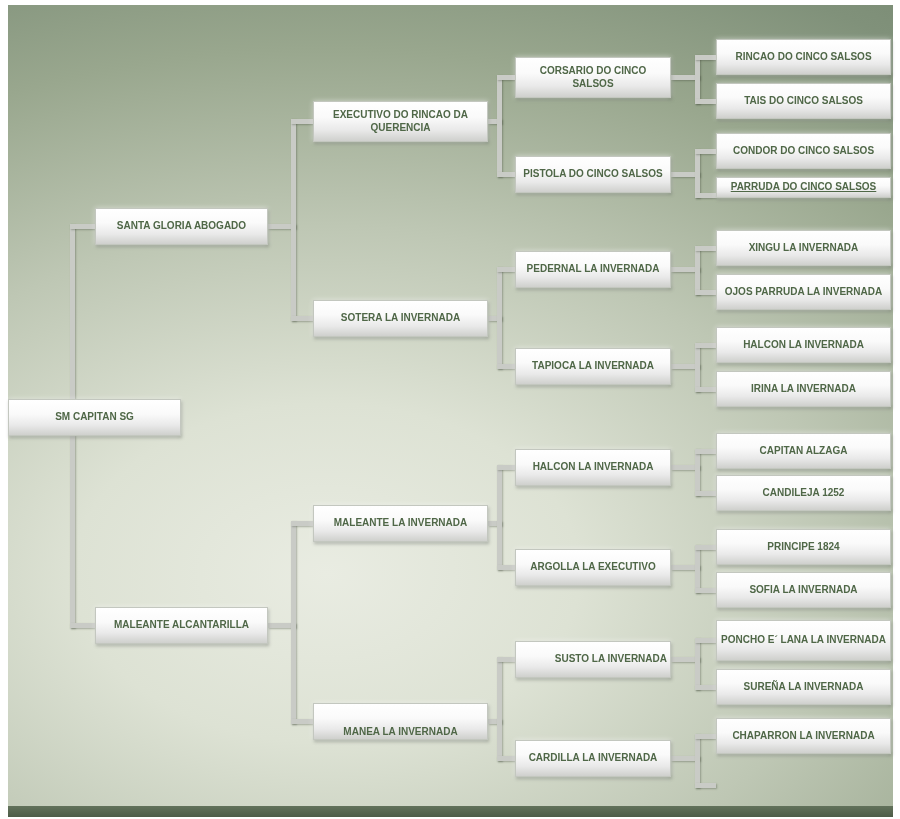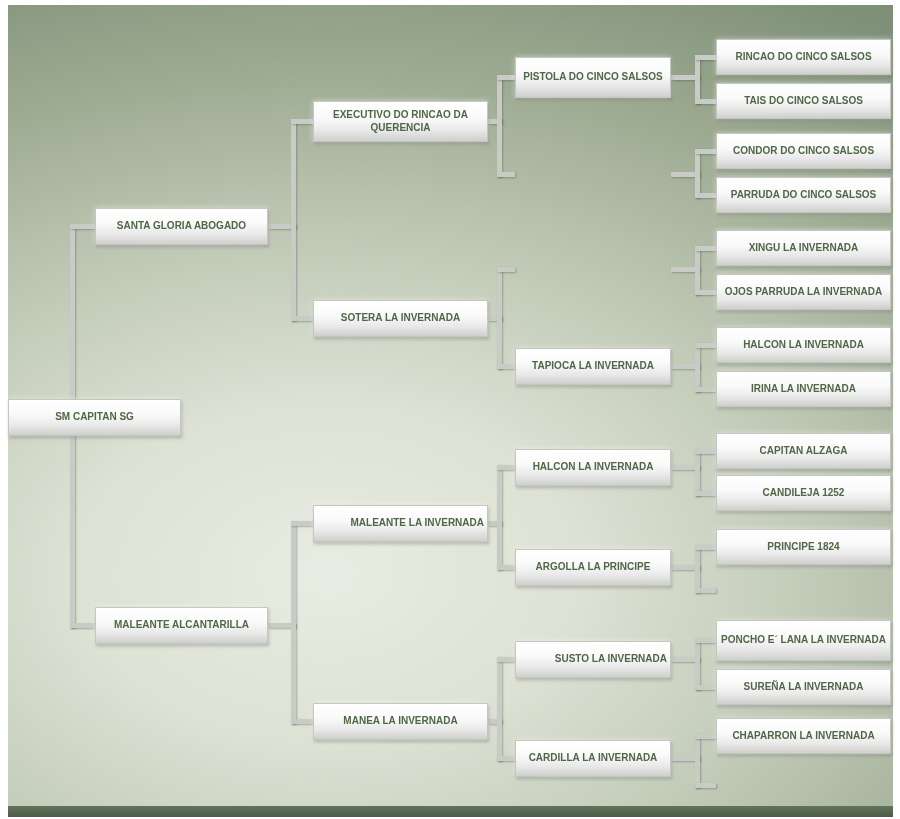--- a/index.html
+++ b/index.html
@@ -139,54 +139,60 @@
     </div>
     <div class="node" style="left: 95px; top: 607px; width: 173px; height: 37px;">
       <span>MALEANTE ALCANTARILLA</span>
     </div>
     <div class="node" style="left: 313px; top: 101px; width: 175px; height: 41px;">
       <span>EXECUTIVO DO RINCAO DA QUERENCIA</span>
     </div>
     <div class="node" style="left: 313px; top: 300px; width: 175px; height: 37px;">
       <span>SOTERA LA INVERNADA</span>
     </div>
-    <div class="node" style="left: 313px; top: 505px; width: 175px; height: 37px; text-align: right;">
+    <div class="node" style="left: 313px; top: 505px; width: 175px; height: 37px;">
       <span>MALEANTE LA INVERNADA</span>
     </div>
-    <div class="node" style="left: 313px; top: 703px; width: 175px; height: 37px;">
+    <div class="node" style="left: 313px; top: 703px; width: 175px; height: 37px; align-items: flex-end;">
       <span>MANEA LA INVERNADA</span>
     </div>
     <div class="node" style="left: 515px; top: 57px; width: 156px; height: 41px;">
+      <span>CORSARIO DO CINCO SALSOS</span>
+    </div>
+    <div class="node" style="left: 515px; top: 156px; width: 156px; height: 37px;">
       <span>PISTOLA DO CINCO SALSOS</span>
+    </div>
+    <div class="node" style="left: 515px; top: 251px; width: 156px; height: 37px;">
+      <span>PEDERNAL LA INVERNADA</span>
     </div>
     <div class="node" style="left: 515px; top: 348px; width: 156px; height: 37px;">
       <span>TAPIOCA LA INVERNADA</span>
     </div>
     <div class="node" style="left: 515px; top: 449px; width: 156px; height: 37px;">
       <span>HALCON LA INVERNADA</span>
     </div>
     <div class="node" style="left: 515px; top: 549px; width: 156px; height: 37px;">
-      <span>ARGOLLA LA PRINCIPE</span>
+      <span>ARGOLLA LA EXECUTIVO</span>
     </div>
     <div class="node" style="left: 515px; top: 641px; width: 156px; height: 37px; text-align: right;">
       <span>SUSTO LA INVERNADA</span>
     </div>
     <div class="node" style="left: 515px; top: 740px; width: 156px; height: 37px;">
       <span>CARDILLA LA INVERNADA</span>
     </div>
     <div class="node" style="left: 716px; top: 39px; width: 175px; height: 36px;">
       <span>RINCAO DO CINCO SALSOS</span>
     </div>
     <div class="node" style="left: 716px; top: 83px; width: 175px; height: 36px;">
       <span>TAIS DO CINCO SALSOS</span>
     </div>
     <div class="node" style="left: 716px; top: 133px; width: 175px; height: 36px;">
       <span>CONDOR DO CINCO SALSOS</span>
     </div>
-    <div class="node" style="left: 716px; top: 177px; width: 175px; height: 36px;">
+    <div class="node" style="left: 716px; top: 177px; width: 175px; height: 21px; text-decoration: underline;">
       <span>PARRUDA DO CINCO SALSOS</span>
     </div>
     <div class="node" style="left: 716px; top: 230px; width: 175px; height: 36px;">
       <span>XINGU LA INVERNADA</span>
     </div>
     <div class="node" style="left: 716px; top: 274px; width: 175px; height: 36px;">
       <span>OJOS PARRUDA LA INVERNADA</span>
     </div>
     <div class="node" style="left: 716px; top: 327px; width: 175px; height: 36px;">
       <span>HALCON LA INVERNADA</span>
@@ -195,20 +201,23 @@
       <span>IRINA LA INVERNADA</span>
     </div>
     <div class="node" style="left: 716px; top: 433px; width: 175px; height: 36px; justify-content: flex-end;">
       <span>CAPITAN ALZAGA</span>
     </div>
     <div class="node" style="left: 716px; top: 475px; width: 175px; height: 36px;">
       <span>CANDILEJA 1252</span>
     </div>
     <div class="node" style="left: 716px; top: 529px; width: 175px; height: 36px;">
       <span>PRINCIPE 1824</span>
+    </div>
+    <div class="node" style="left: 716px; top: 572px; width: 175px; height: 36px;">
+      <span>SOFIA LA INVERNADA</span>
     </div>
     <div class="node" style="left: 716px; top: 620px; width: 175px; height: 41px;">
       <span>PONCHO E´ LANA LA INVERNADA</span>
     </div>
     <div class="node" style="left: 716px; top: 669px; width: 175px; height: 36px;">
       <span>SUREÑA LA INVERNADA</span>
     </div>
     <div class="node" style="left: 716px; top: 718px; width: 175px; height: 36px;">
       <span>CHAPARRON LA INVERNADA</span>
     </div>

